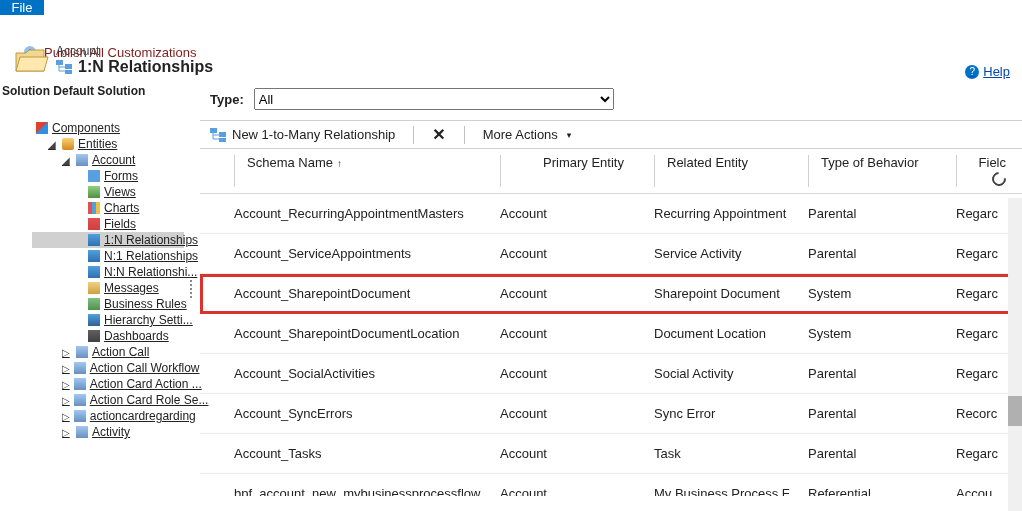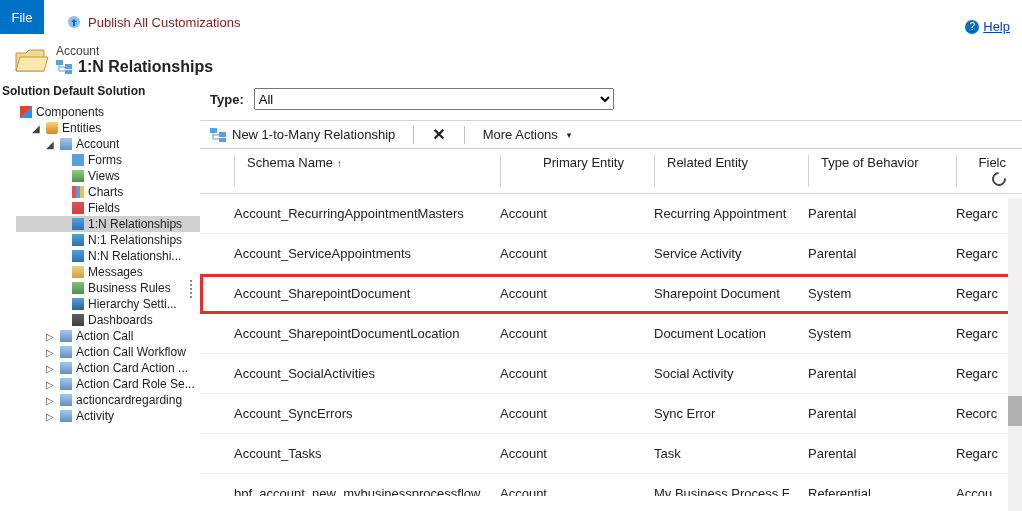--- a/index.html
+++ b/index.html
@@ -11,22 +11,23 @@
     background: #fff;
     width: 1022px;
     height: 511px;
     overflow: hidden;
     position: relative;
   }
   .top-bar {
     height: 34px;
     background: #fff;
     display: flex;
-    align-items: flex-end;
+    align-items: flex-start;
     border-bottom: 0;
+    flex-direction: column;
   }
   .file-button {
     background: #0072c6;
     color: #fff;
     width: 44px;
     height: 34px;
     display: flex;
     align-items: center;
     justify-content: center;
     font-size: 13px;
@@ -90,21 +91,22 @@
     font-size: 12px;
   }
   .left-heading {
     font-weight: 600;
     padding: 4px 4px 6px 2px;
     font-size: 12px;
   }
   .tree {
     padding-left: 16px;
     list-style: none;
-    margin: 0;
+    margin: 16px;
+    text-decoration: underline;
   }
   .tree li {
     padding: 1px 0 1px 4px;
     display: flex;
     align-items: center;
     gap: 4px;
     white-space: nowrap;
     cursor: pointer;
   }
   .tree .caret {

